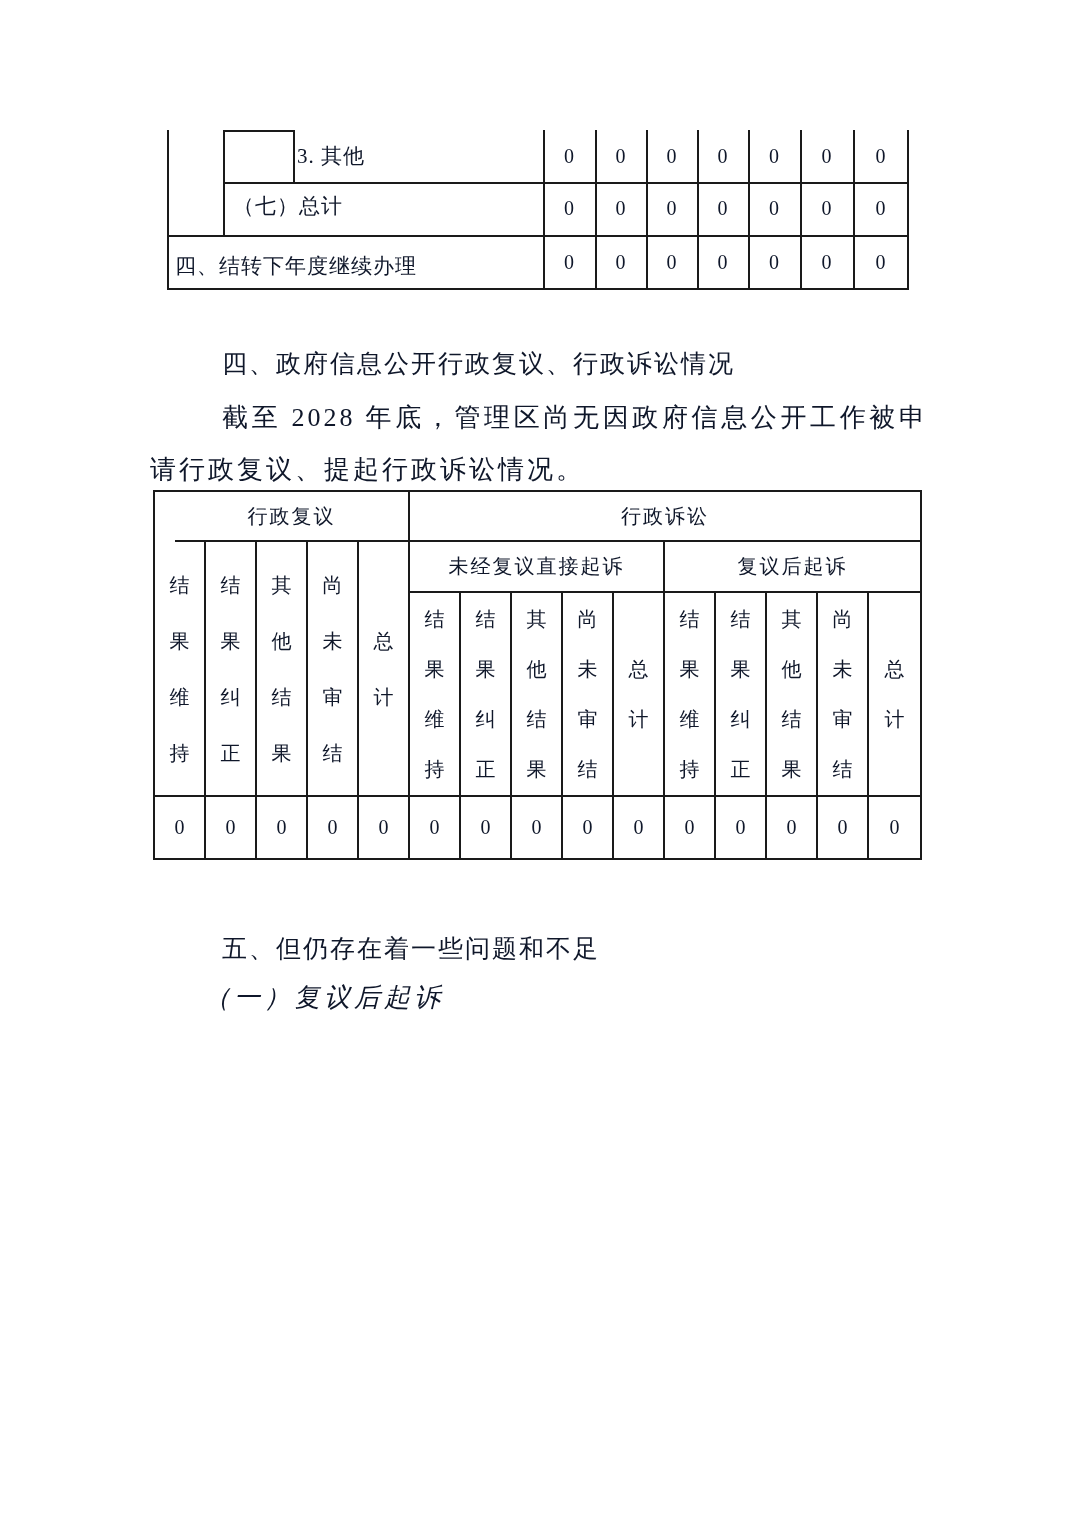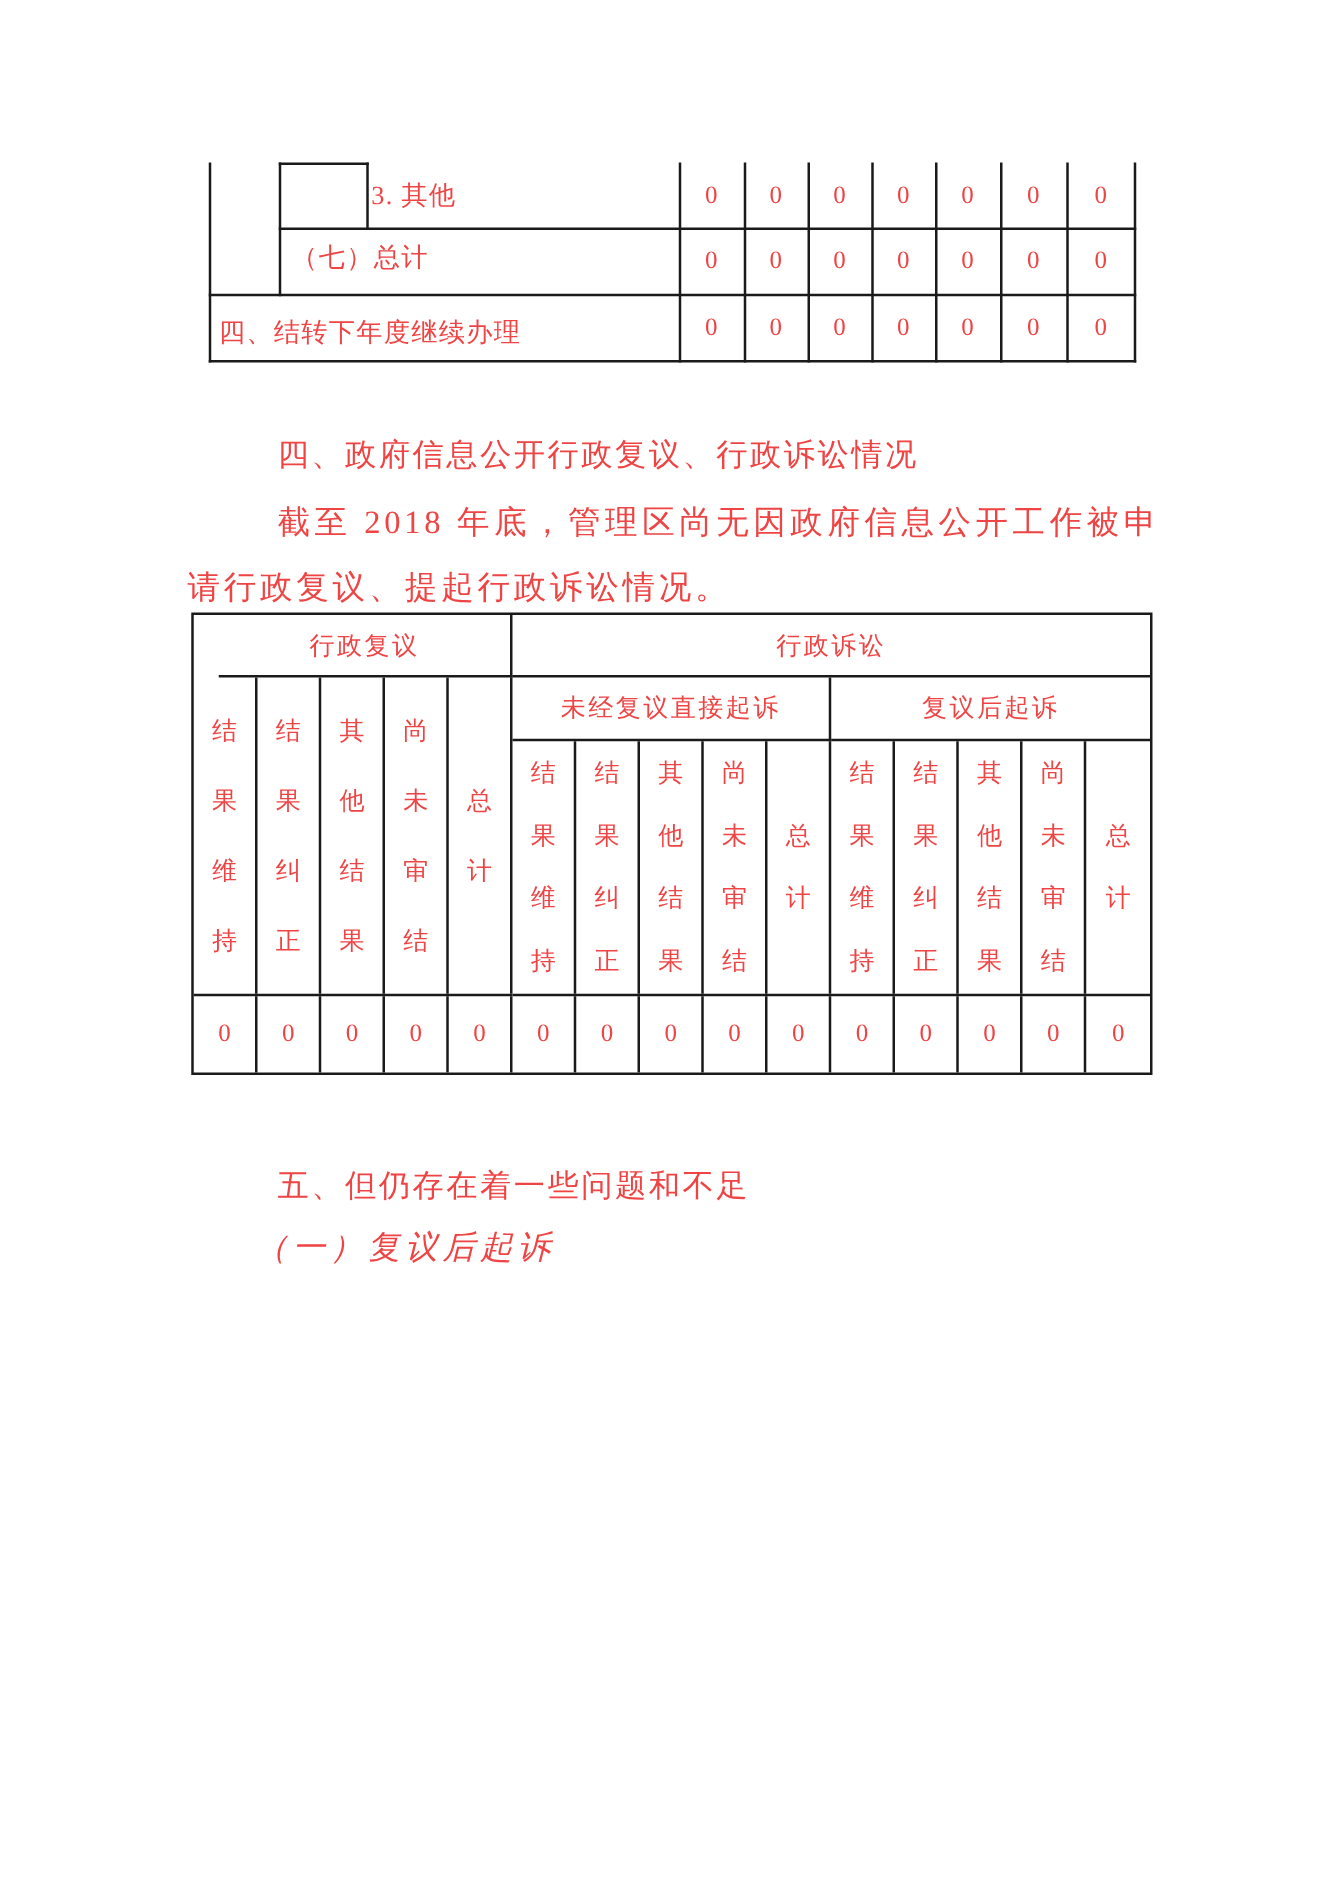--- a/index.html
+++ b/index.html
@@ -1,18 +1,18 @@
 <!DOCTYPE html>
 <html><head>
 <meta charset="utf-8">
 <style>
   html,body{margin:0;padding:0;background:#e8e8e8;}
   .page{
     position:relative;width:1074px;height:1520px;background:#ffffff;
-    font-family:"Liberation Serif",serif;color:#ef4444;overflow:hidden;margin:0 auto;
+    font-family:"Liberation Serif",serif;color:#0f172a;overflow:hidden;margin:0 auto;
   }
   .line{position:absolute;background:#1a1a1a;}
   
   .t1{position:absolute;left:167px;top:130px;width:742px;height:160px;}
   .t1label{position:absolute;display:flex;align-items:center;font-size:21px;letter-spacing:1px;white-space:nowrap;}
   .t1cells{position:absolute;left:376px;width:366px;display:grid;grid-template-columns:52px 51px 51px 51px 52px 53px 55px;}
   .t1cells .cell{display:flex;align-items:center;justify-content:center;font-size:20px;}
   
   .h-sans{position:absolute;font-family:"Liberation Sans",sans-serif;font-weight:normal;font-size:25px;letter-spacing:2px;white-space:nowrap;}
   .sub-kai{position:absolute;font-style:italic;font-size:26px;letter-spacing:4px;white-space:nowrap;}
@@ -91,21 +91,21 @@
         <div class="cell">0</div>
         <div class="cell">0</div>
         <div class="cell">0</div>
         <div class="cell">0</div>
         <div class="cell">0</div>
       </div>
   </div>
 
   <div class="h-sans" style="left:222px;top:347px;">四、政府信息公开行政复议、行政诉讼情况</div>
 
-  <p class="para" style="left:150px;top:392px;width:778px;"><span>截至 2018 年底，管理区尚无因政府信息公开工作被申请行政复议、提起行政诉讼情况。</span></p>
+  <p class="para" style="left:150px;top:392px;width:778px;"><span>截至 2028 年底，管理区尚无因政府信息公开工作被申请行政复议、提起行政诉讼情况。</span></p>
 
   <div class="t2">
     <div class="hcell" style="grid-column:1/6;grid-row:1;margin-left:20px;">行政复议</div>
     <div class="hcell noR" style="grid-column:6/16;grid-row:1;">行政诉讼</div>
 
     <div class="vgroup vg-left">
         <div class="vcell">结果维持</div>
         <div class="vcell">结果纠正</div>
         <div class="vcell">其他结果</div>
         <div class="vcell">尚未审结</div>

